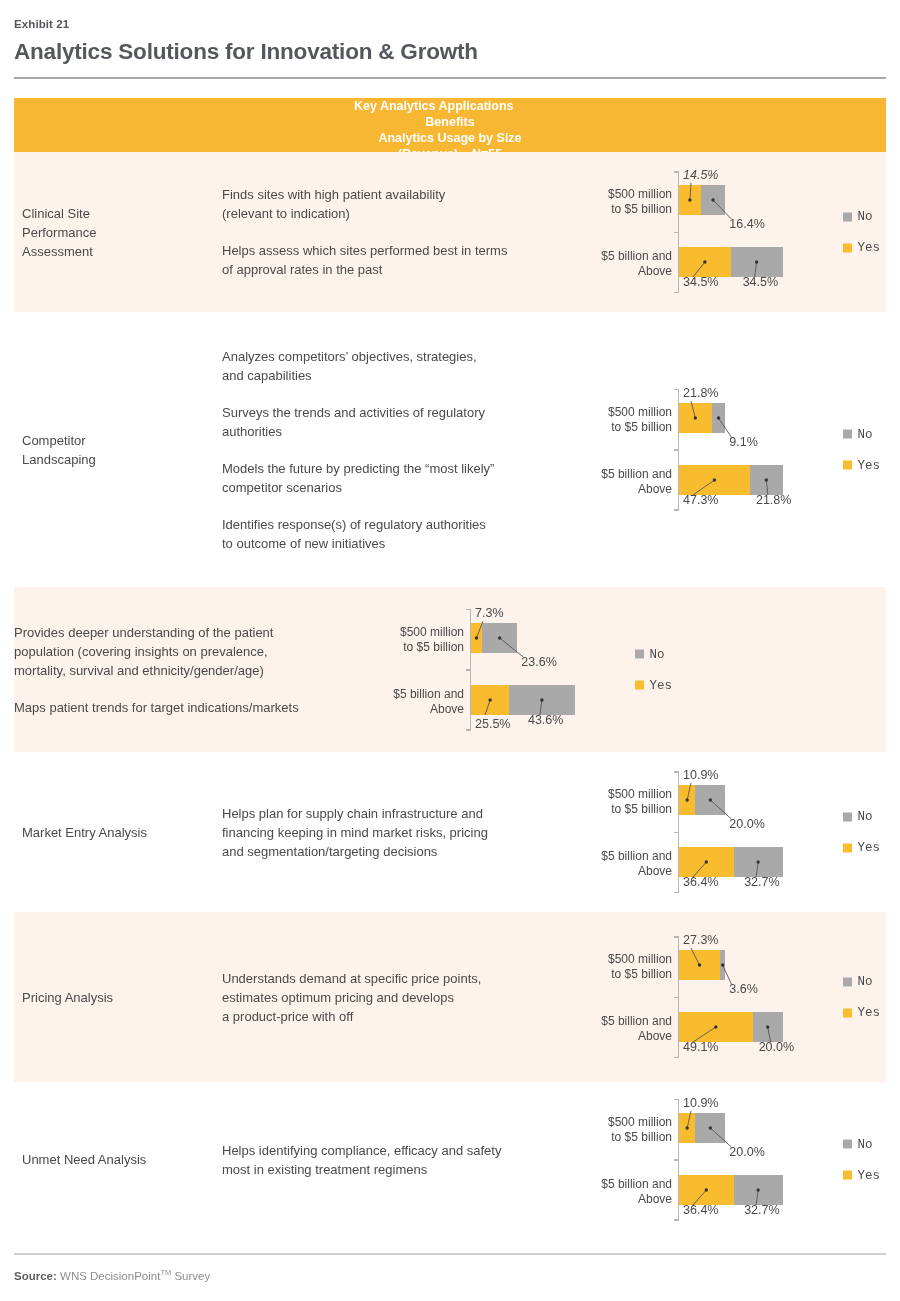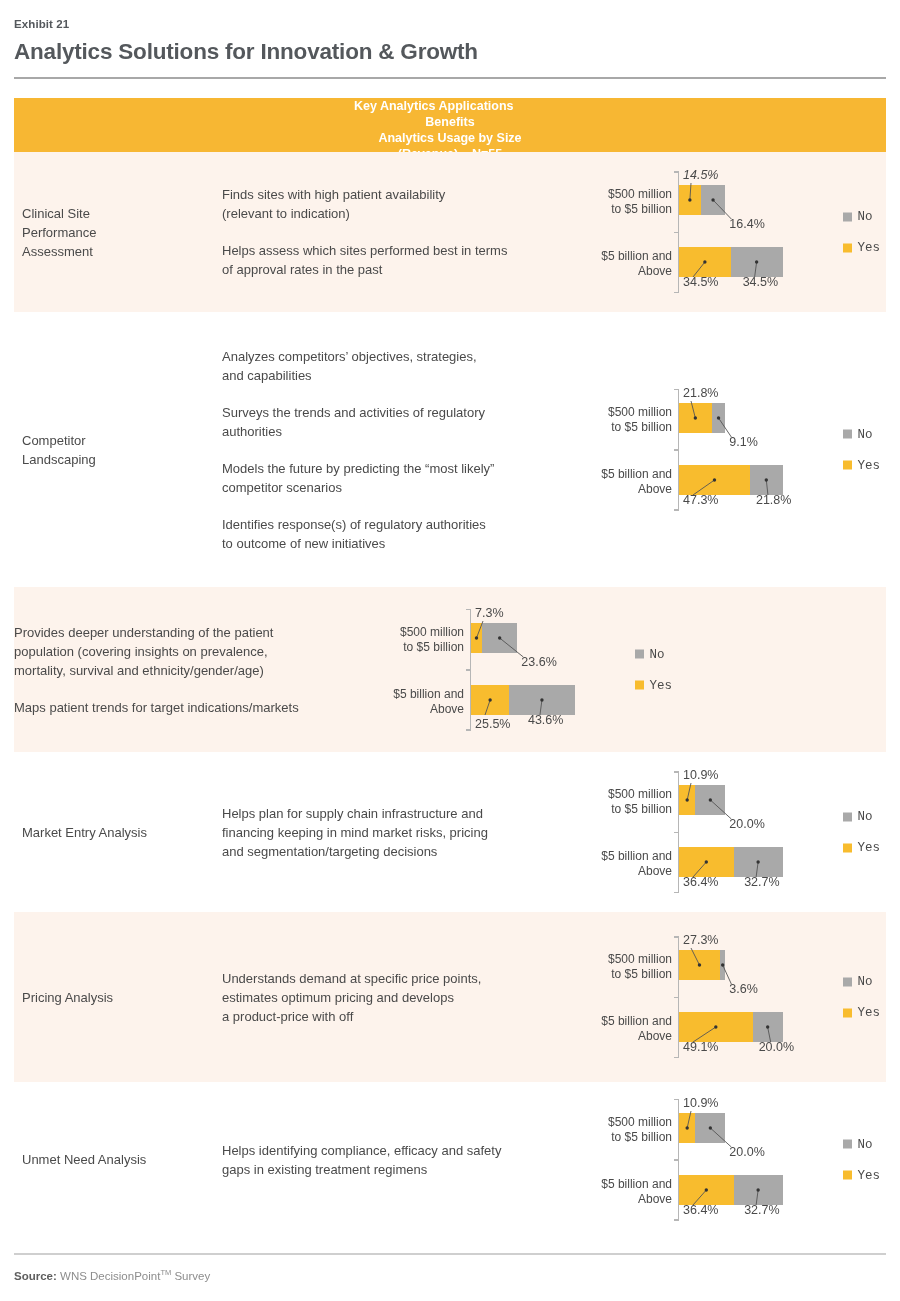--- a/index.html
+++ b/index.html
@@ -544,21 +544,21 @@
         </div>
         <div class="trow" style="height: 155px;">
           <div class="cell-app">
             <div>
               <div>Unmet Need Analysis</div>
             </div>
           </div>
           <div class="cell-benefits">
             <div>
               <div>Helps identifying compliance, efficacy and safety</div>
-              <div>gaps in existing treatment regimens</div>
+              <div>most in existing treatment regimens</div>
             </div>
           </div>
           <div class="cell-chart">
             <div class="chart">
               <div class="cat-labels">
                 <div class="cat-label c0">
                   <div>$500 million</div>
                   <div>to $5 billion</div>
                 </div>
                 <div class="cat-label c1">

